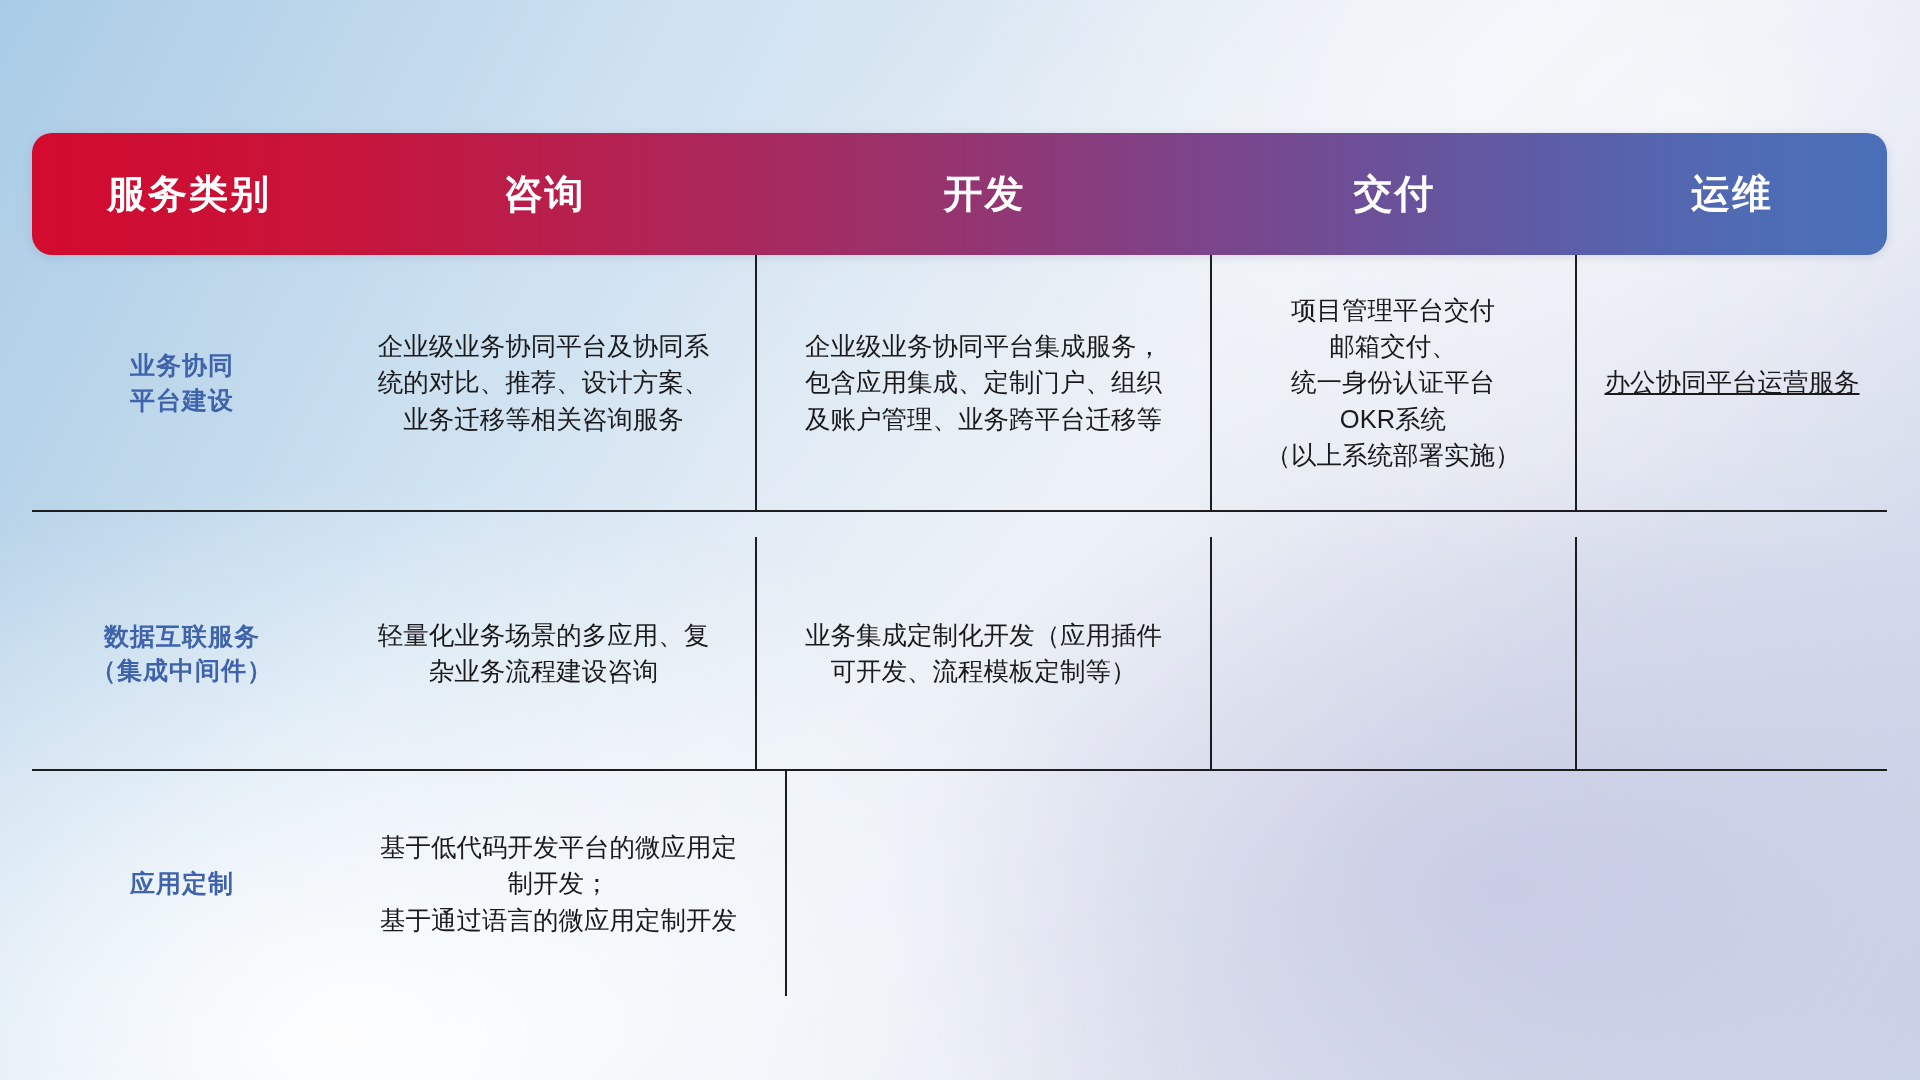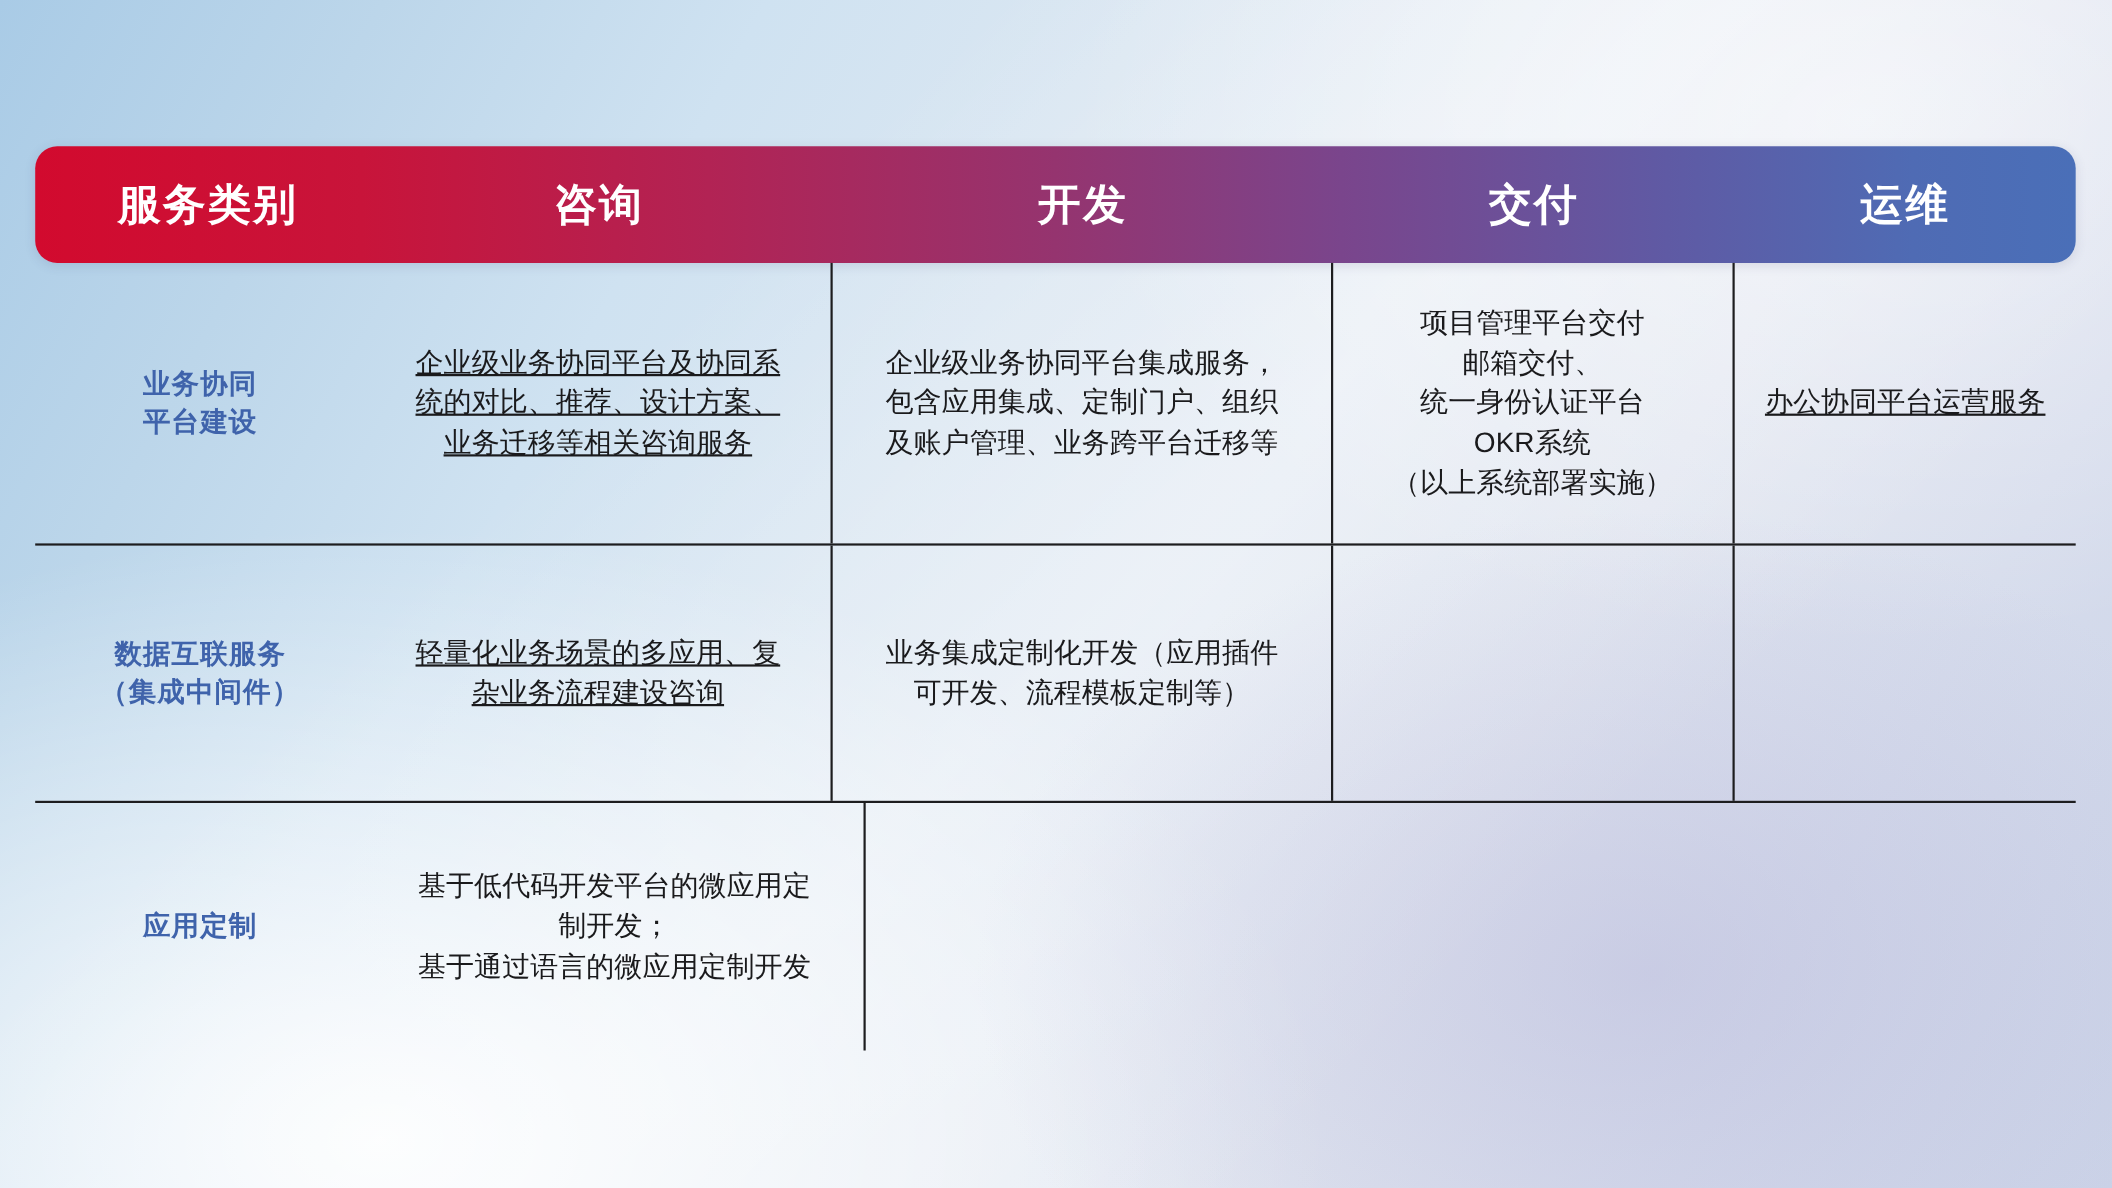--- a/index.html
+++ b/index.html
@@ -54,21 +54,21 @@
     position: absolute;
     left: 32px;
     top: 133px;
     width: 1855px;
     z-index: 3;
   }
 
   
   .thead-band {
     position: relative;
-    height: 106px;
+    height: 122px;
     border-radius: 20px;
     background: linear-gradient(90deg,
       #d20a2e 0%,
       #c8143a 16%,
       #b22354 33%,
       #95346f 50%,
       #7a458c 64%,
       #5f5aa4 80%,
       #4f6bb4 92%,
       #4a6fb8 100%);
@@ -120,27 +120,27 @@
 
   .cell.c1 {
     width: 300px;
     border-right: none;
     color: #3f63ab;
     font-weight: bold;
     font-size: 25px;
     line-height: 1.38;
     letter-spacing: 1px;
   }
-  .cell.c2 { width: 425px; text-decoration: underline; }
+  .cell.c2 { width: 425px; }
   .cell.c3 { width: 455px; }
   .cell.c4 { width: 365px; padding-left: 11px; }
   .cell.c5 { width: 310px; border-right: none; }
 
   .row.r1 .cell { height: 255px; }
-  .row.r2 .cell { height: 232px; }
+  .row.r2 .cell { height: 232px; margin-top: 25px; }
   .row.r3 .cell { height: 225px; }
 </style>
 </head>
 <body>
 
 <div id="page">
 
   <div class="table-wrap">
 
     <div class="thead-band">

